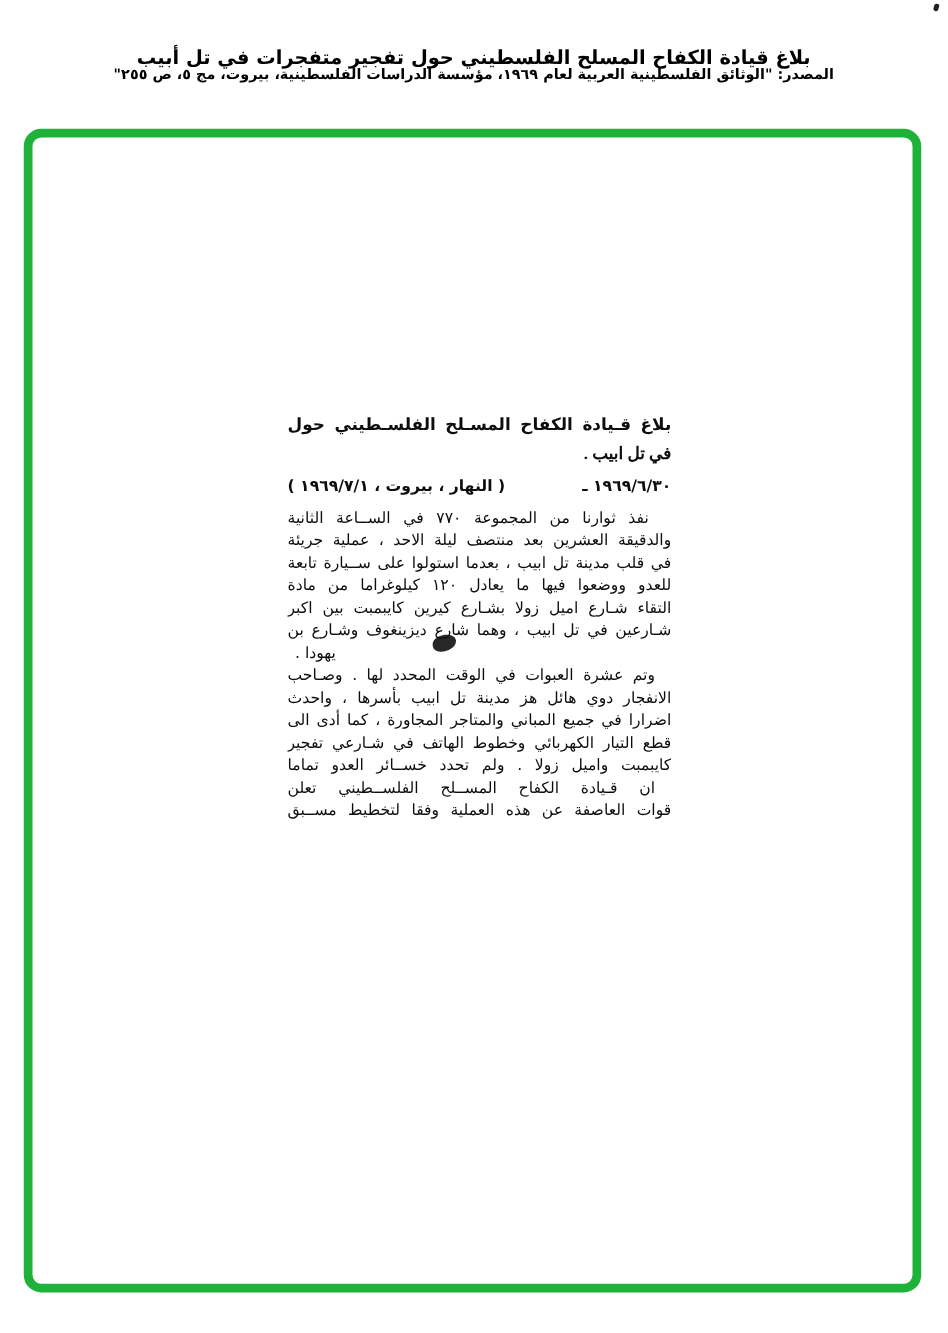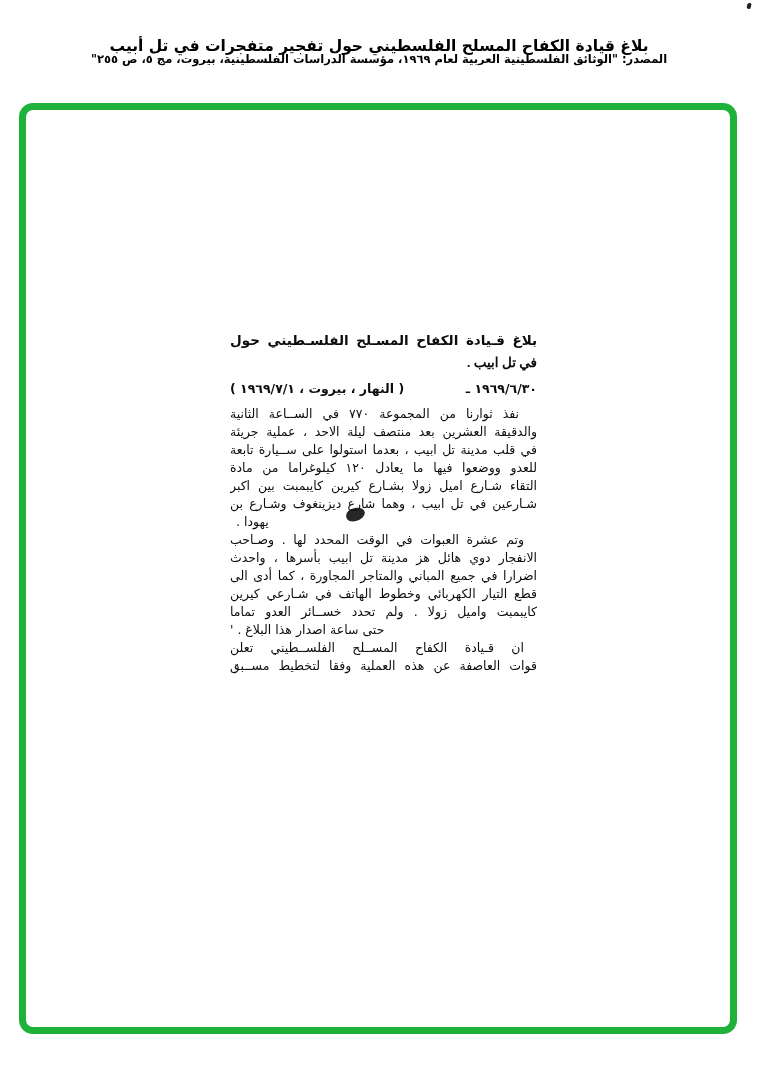--- a/index.html
+++ b/index.html
@@ -52,22 +52,21 @@
     <div class="bline">والدقيقة العشرين بعد منتصف ليلة الاحد ، عملية جريئة</div>
     <div class="bline">في قلب مدينة تل ابيب ، بعدما استولوا على ســيارة تابعة</div>
     <div class="bline">للعدو ووضعوا فيها ما يعادل ١٢٠ كيلوغراما من مادة</div>
     <div class="bline">التقاء شـارع اميل زولا بشـارع كيرين كايبمبت بين اكبر</div>
     <div class="bline">شـارعين في تل ابيب ، وهما شارع ديزينغوف وشـارع بن</div>
     <div class="bline endleft p1last">يهودا .</div>
 
     <div class="bline firstp">وتم عشرة العبوات في الوقت المحدد لها . وصـاحب</div>
     <div class="bline">الانفجار دوي هائل هز مدينة تل ابيب بأسرها ، واحدث</div>
     <div class="bline">اضرارا في جميع المباني والمتاجر المجاورة ، كما أدى الى</div>
-    <div class="bline">قطع التيار الكهربائي وخطوط الهاتف في شـارعي كيرين</div>
+    <div class="bline">قطع التيار الكهربائي وخطوط الهاتف في شـارعي تفجير</div>
     <div class="bline">كايبمبت واميل زولا . ولم تحدد خســائر العدو تماما</div>
-    <div class="bline endleft">حتى ساعة اصدار هذا البلاغ . '</div>
 
     <div class="bline firstp">ان قـيادة الكفاح المســلح الفلســطيني تعلن مســؤوليــة</div>
     <div class="bline">قوات العاصفة عن هذه العملية وفقا لتخطيط مســبق</div>
   </div>
 
   <div class="ink-blot"></div>
 </div>
 
 </body></html>

